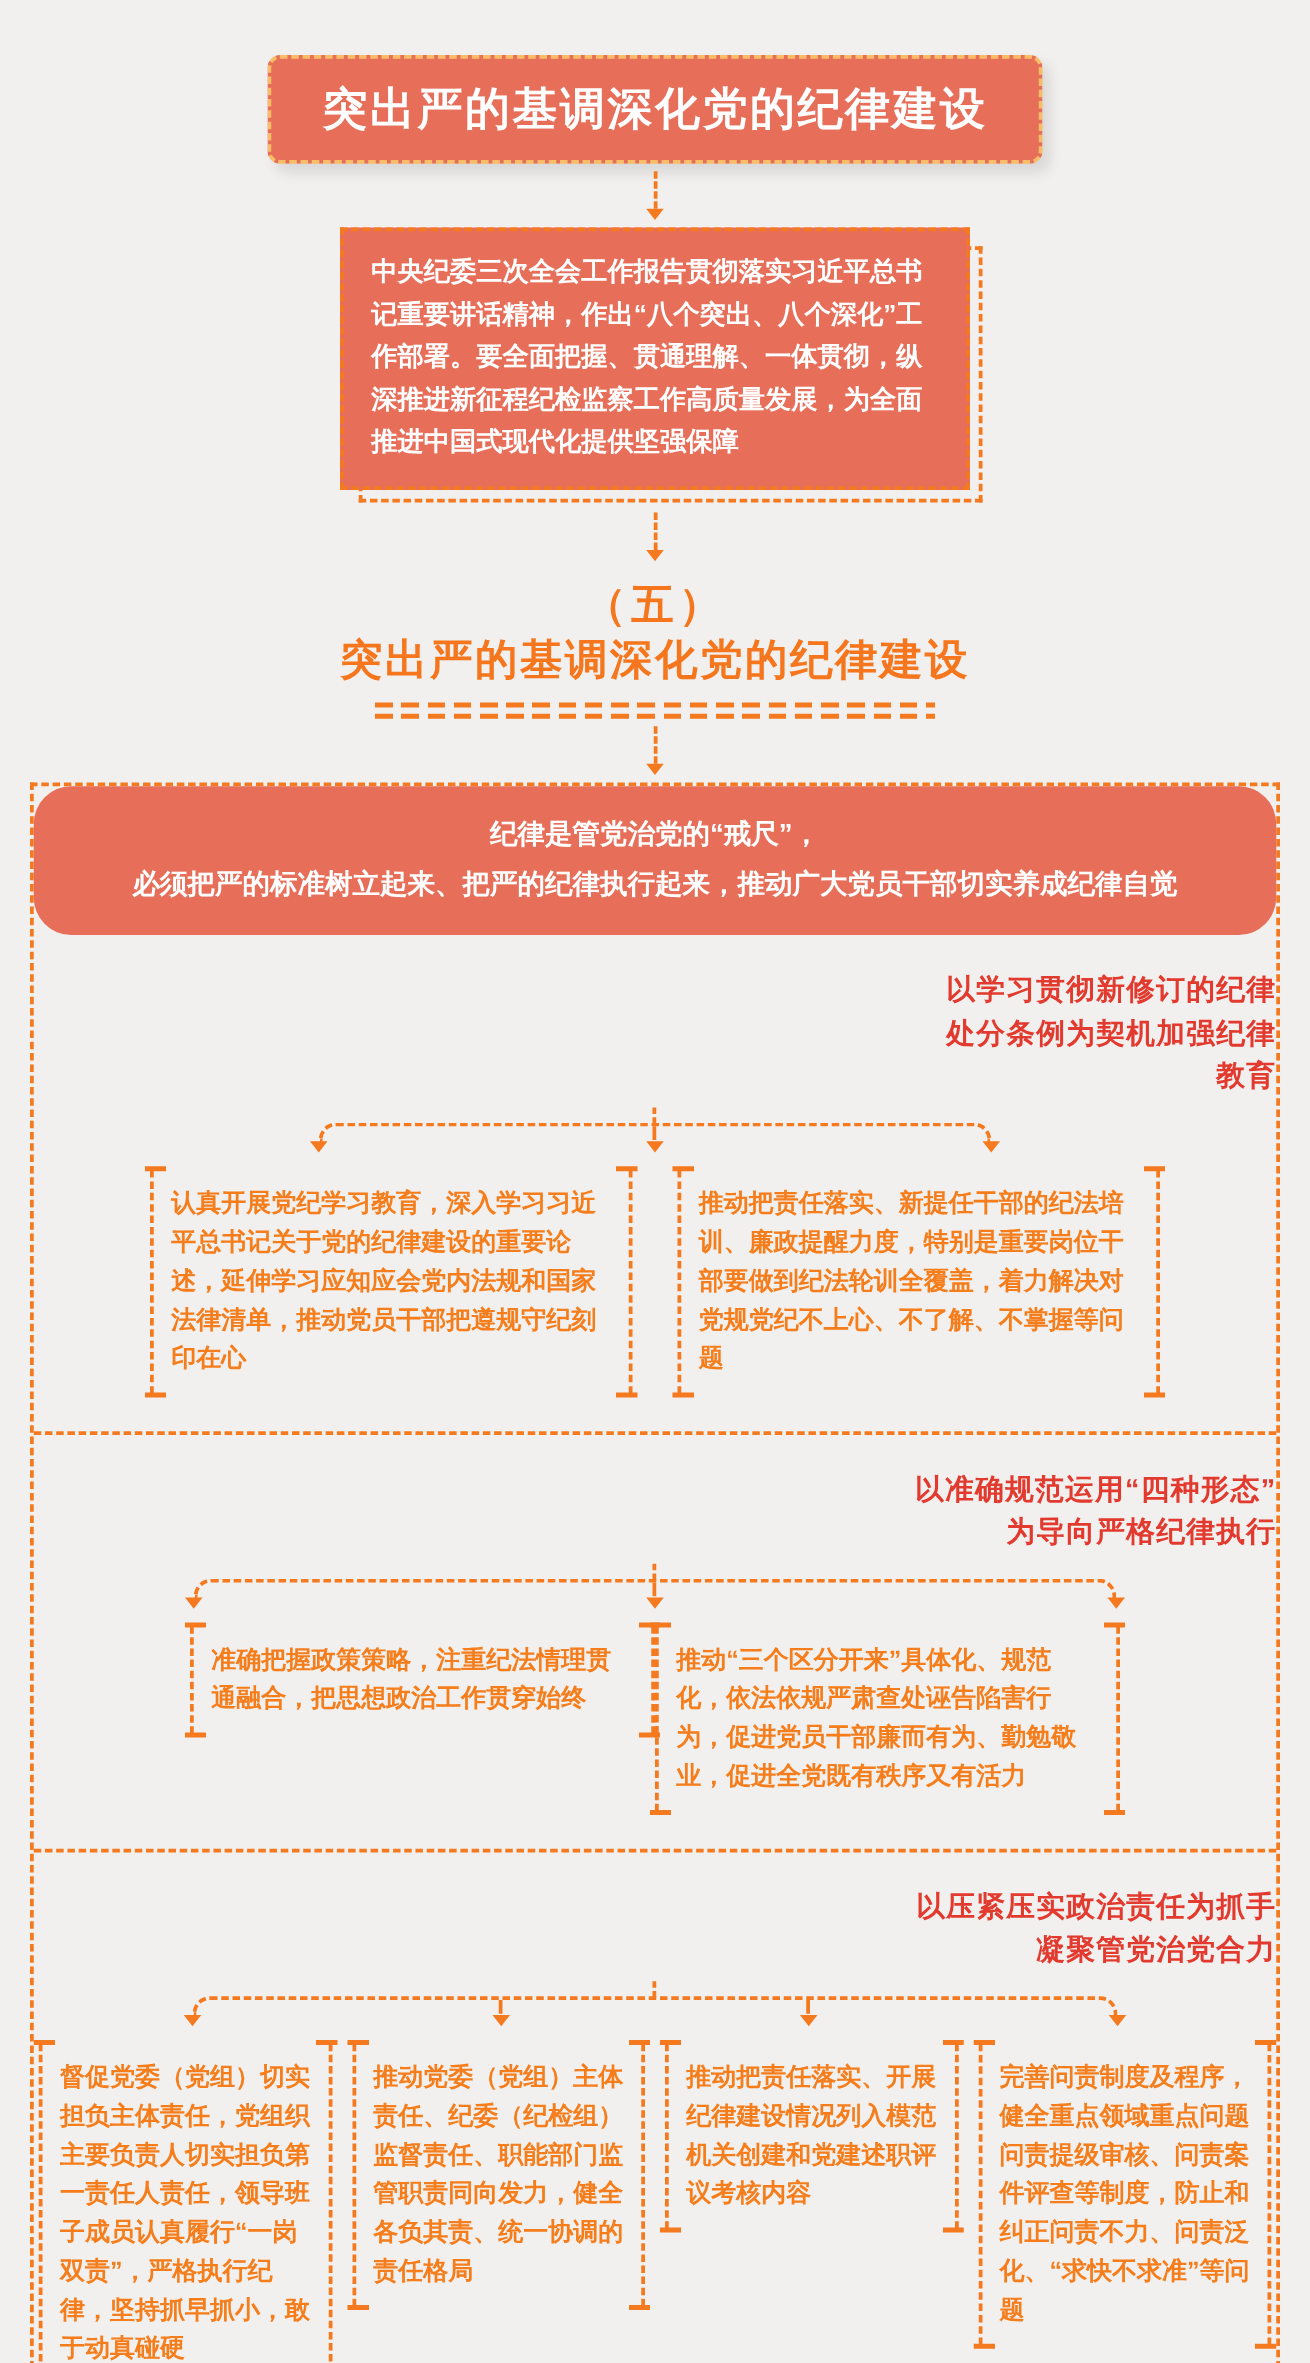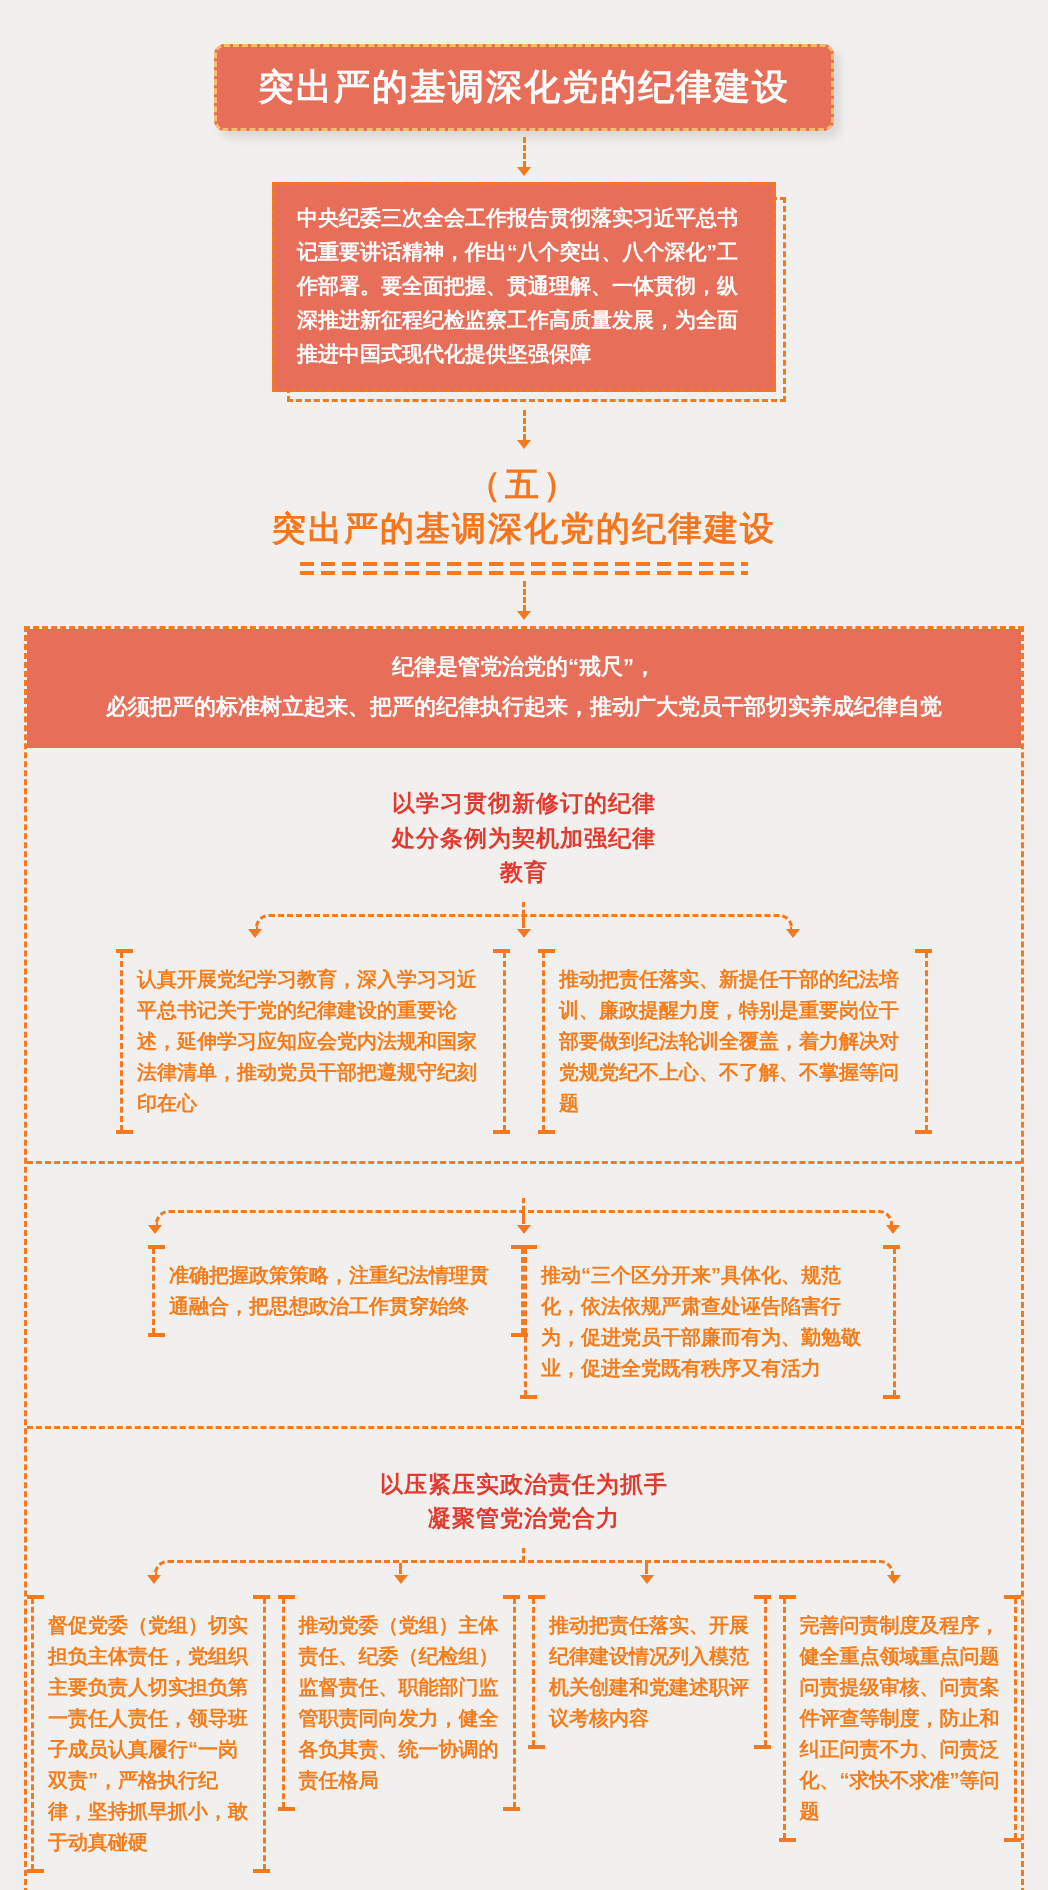--- a/index.html
+++ b/index.html
@@ -58,25 +58,26 @@
 
   
   .container{
     width:1000px; margin:6px auto 0; box-sizing:border-box;
     border:3px dashed #f4791f;
   }
   .main-header{
     background:#e76f5a; color:#fff; text-align:center;
     font-size:22px; line-height:1.85; padding:18px 26px 20px;
     white-space:pre-line;
+    border-radius:30px;
   }
   .sec{padding:26px 0 30px;}
   .sec.has-divider{border-bottom:3px dashed #f4791f;}
   .sec-title{
-    margin:12px; color:#e23a2e; text-align:center;
+    margin:0; color:#e23a2e; text-align:right;
     font-size:23px; line-height:1.5; white-space:pre-line; letter-spacing:1px;
   }
 
   
   .connector{position:relative; height:42px; margin:8px auto 4px;}
   .connector .stem{
     position:absolute; top:0; left:calc(50% - 2px); height:13px; width:0;
     border-left:3px dashed #f4791f;
   }
   .connector .bar{
@@ -164,20 +165,22 @@
         <i class="tri" style="left:calc(50% - 7px)"></i>
         <i class="tri" style="left:calc(83.333% - 7px)"></i>
       </div>
       <div class="row cols3">
         <div class="node">认真开展党纪学习教育，深入学习习近平总书记关于党的纪律建设的重要论述，延伸学习应知应会党内法规和国家法律清单，推动党员干部把遵规守纪刻印在心</div>
         <div class="node">推动把责任落实、新提任干部的纪法培训、廉政提醒力度，特别是重要岗位干部要做到纪法轮训全覆盖，着力解决对党规党纪不上心、不了解、不掌握等问题</div>
       </div>
     </section>
 
     <section class="sec has-divider">
+      <h3 class="sec-title">以准确规范运用“四种形态”
+为导向严格纪律执行</h3>
       <div class="connector" style="width:900px">
         <i class="stem"></i>
         <i class="bar" style="left:9%;right:9%"></i>
         <i class="tri" style="left:calc(9% - 7px)"></i>
         <i class="dropstem" style="left:calc(50% - 2px)"></i>
         <i class="tri" style="left:calc(50% - 7px)"></i>
         <i class="tri" style="left:calc(91% - 7px)"></i>
       </div>
       <div class="row cols3 narrow">
         <div class="node">准确把握政策策略，注重纪法情理贯通融合，把思想政治工作贯穿始终</div>

